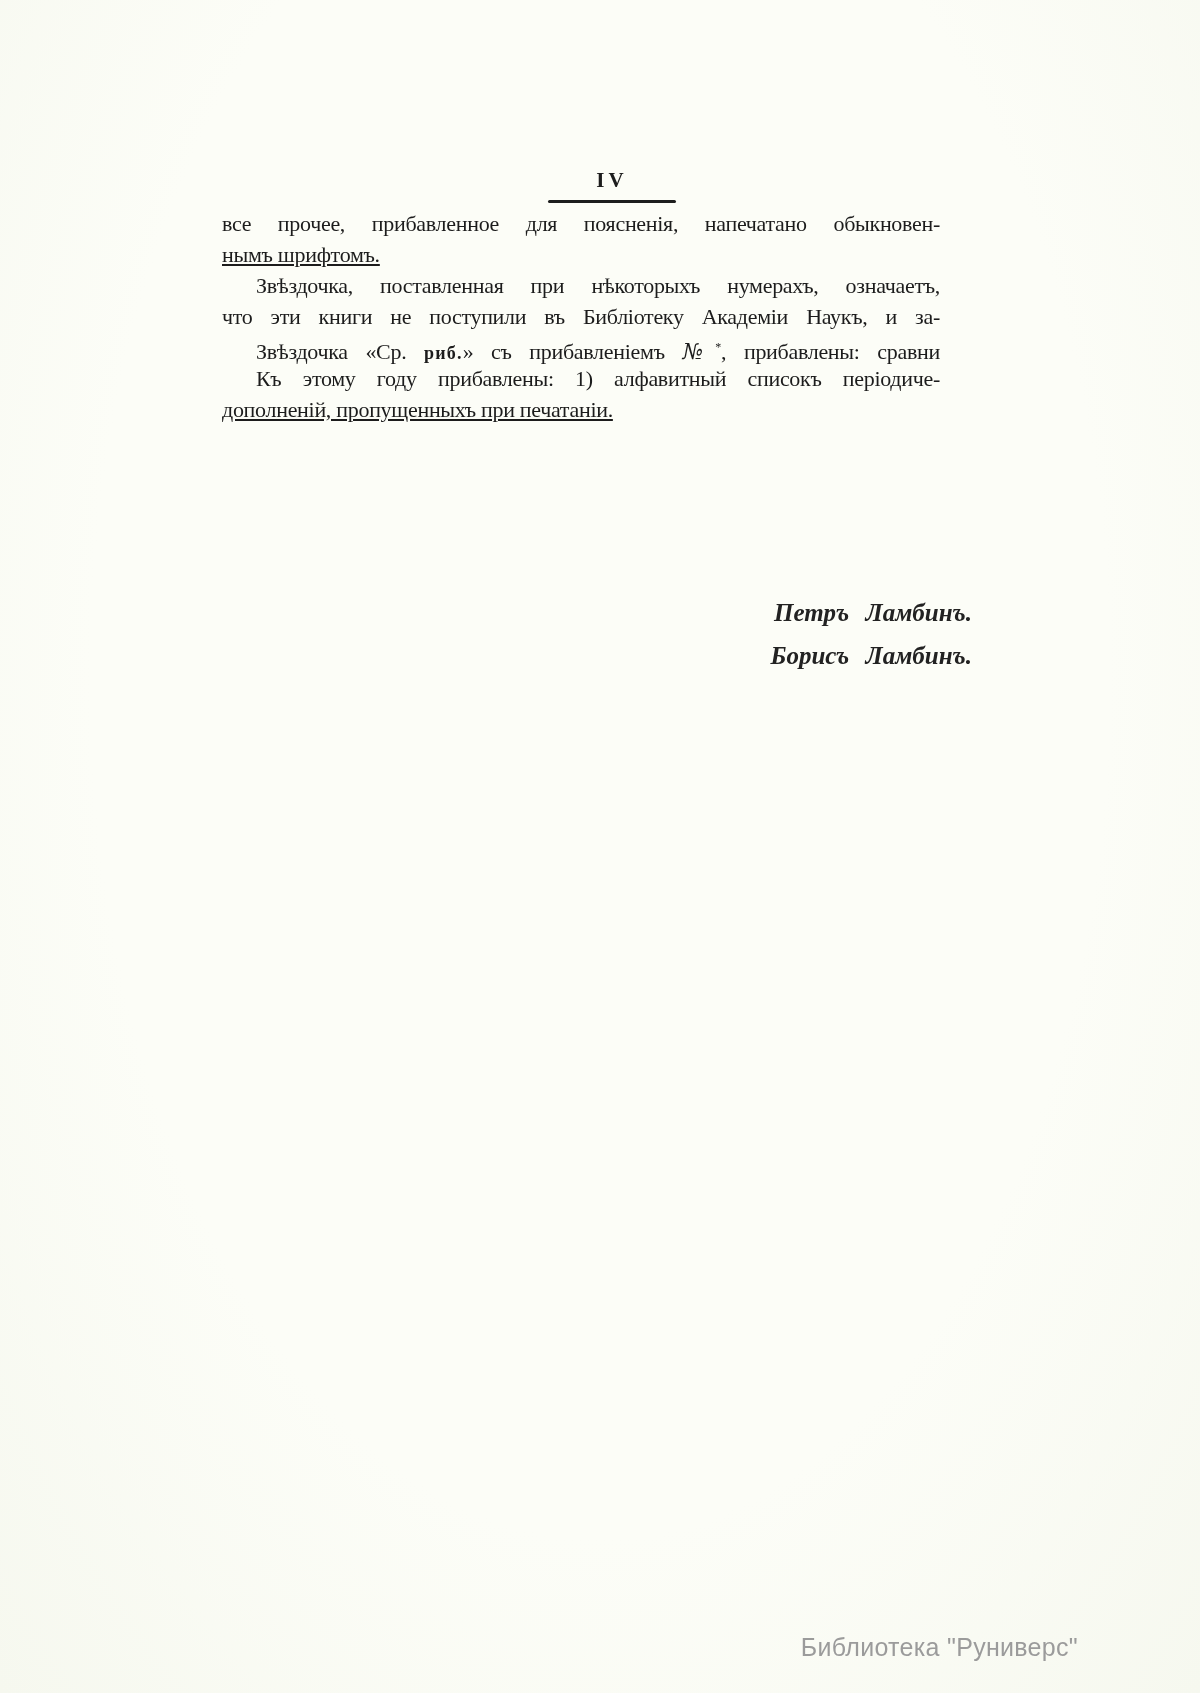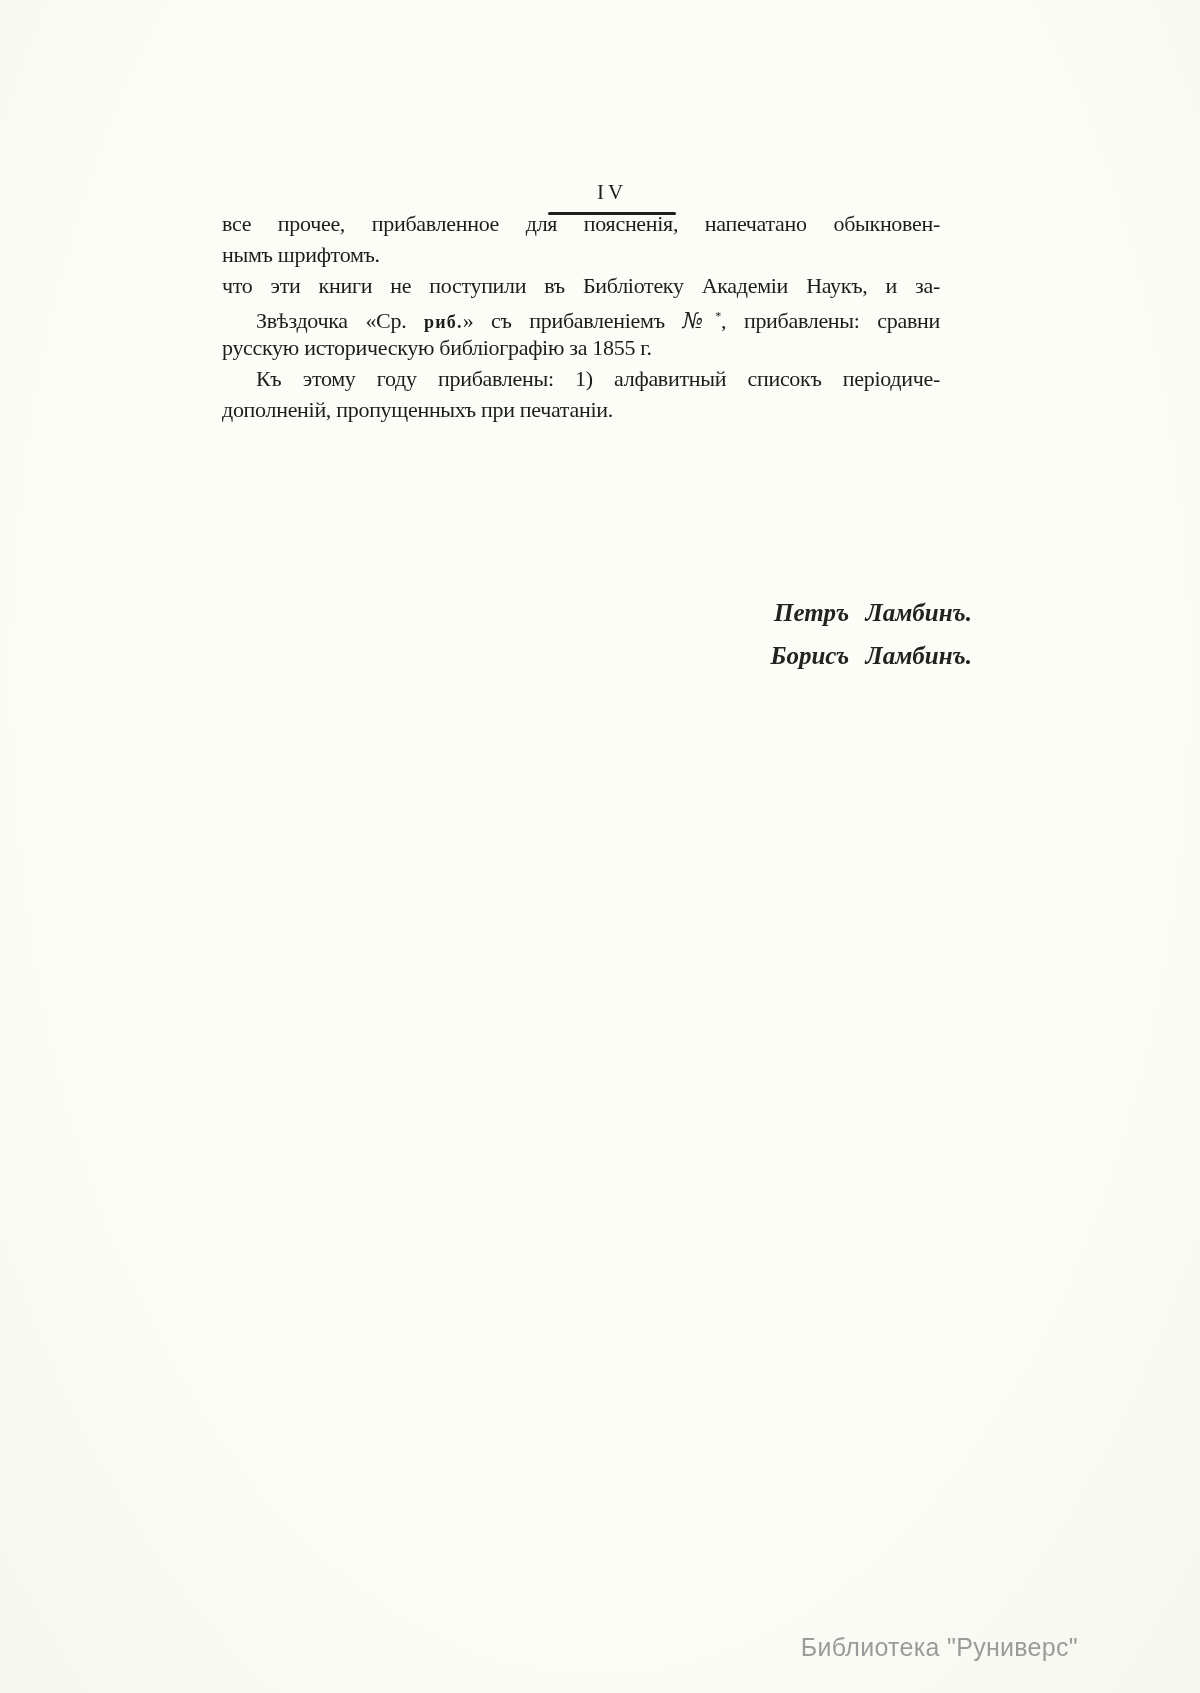--- a/index.html
+++ b/index.html
@@ -22,24 +22,23 @@
   
   .running-head {
     position: absolute;
     left: 548px;
     top: 168px;
     width: 128px;
     text-align: center;
   }
   .page-number {
     font-size: 21px;
-    font-weight: 400;
+    font-weight: 700;
     letter-spacing: 4px;
     color: #1d1d1d;
-    margin-top: 12px;
   }
   .header-rule {
     margin-top: 7px;
     height: 3px;
     background: #1d1d1d;
     border-radius: 2px;
   }
 
   
   .text-block {
@@ -53,20 +52,21 @@
     color: #1c1c1c;
   }
   .line {
     height: 31px;
     text-align: justify;
     text-align-last: justify;
     white-space: normal;
   }
   .line.para-end {
     text-align-last: left;
+    text-decoration: underline;
   }
   .line.indent {
     padding-left: 34px;
   }
   .seg-b {
     font-weight: 700;
     font-size: 18px;
     letter-spacing: 1.2px;
   }
   .seg-num {
@@ -115,23 +115,23 @@
 <div class="page">
 
   <div class="running-head">
     <div class="page-number">IV</div>
     <div class="header-rule"></div>
   </div>
 
   <div class="text-block">
     <div class="line"><span>все прочее, прибавленное для поясненія, напечатано обыкновен-</span></div>
     <div class="line para-end"><span>нымъ шрифтомъ.</span></div>
+    <div class="line indent"><span>Звѣздочка, поставленная при нѣкоторыхъ нумерахъ, означаетъ,</span></div>
     <div class="line"><span>что эти книги не поступили въ Библіотеку Академіи Наукъ, и за-</span></div>
     <div class="line indent"><span>Звѣздочка «Ср. </span><span class="seg-b">риб.</span><span>» съ прибавленіемъ </span><span class="seg-num">№</span><span class="seg-sup">*</span><span>, прибавлены: сравни</span></div>
-    <div class="line para-end"><span>русскую историческую библіографію за 1855 г.</span></div>
     <div class="line indent"><span>Къ этому году прибавлены: 1) алфавитный списокъ періодиче-</span></div>
     <div class="line para-end"><span>дополненій, пропущенныхъ при печатаніи.</span></div>
   </div>
 
   <div class="signatures">
     <div class="signature">Петръ Ламбинъ.</div>
     <div class="signature">Борисъ Ламбинъ.</div>
   </div>
 
   <div class="watermark">Библиотека "Руниверс"</div>

